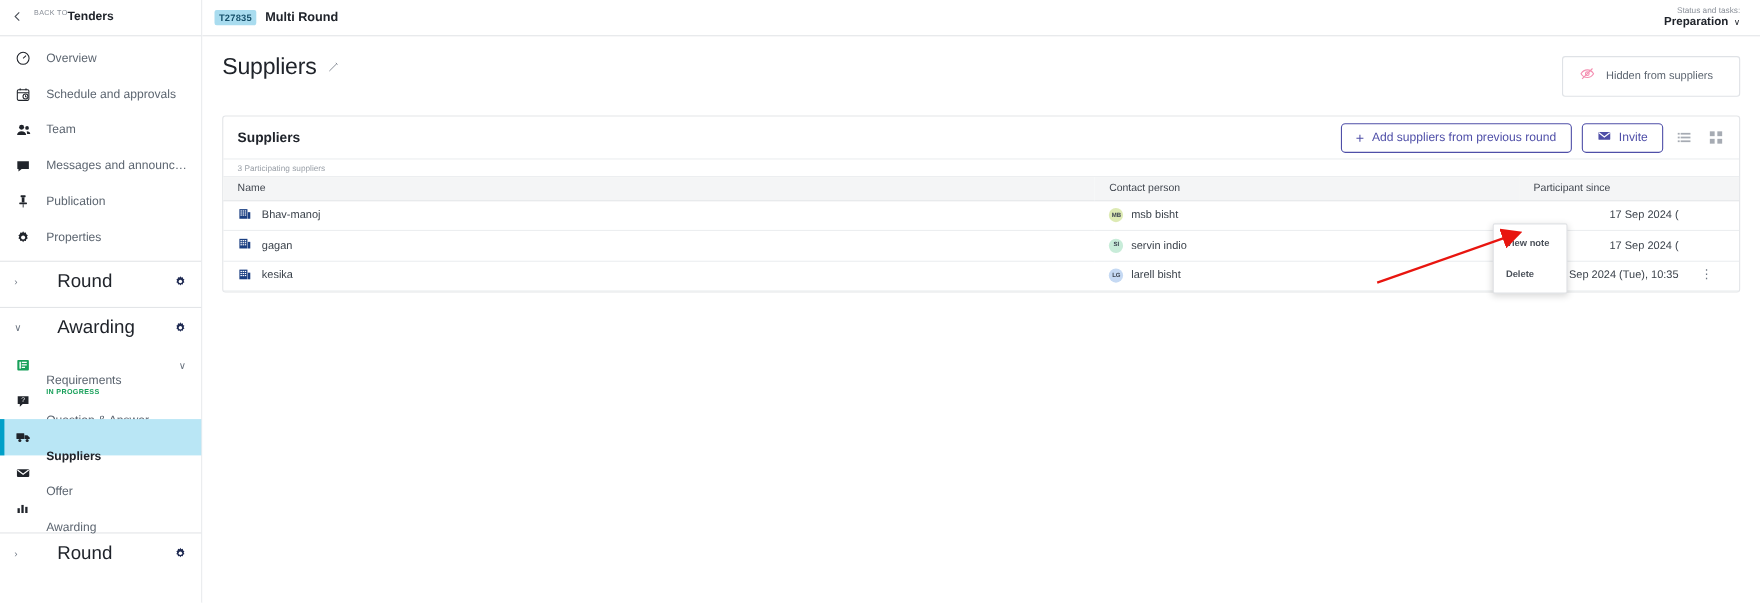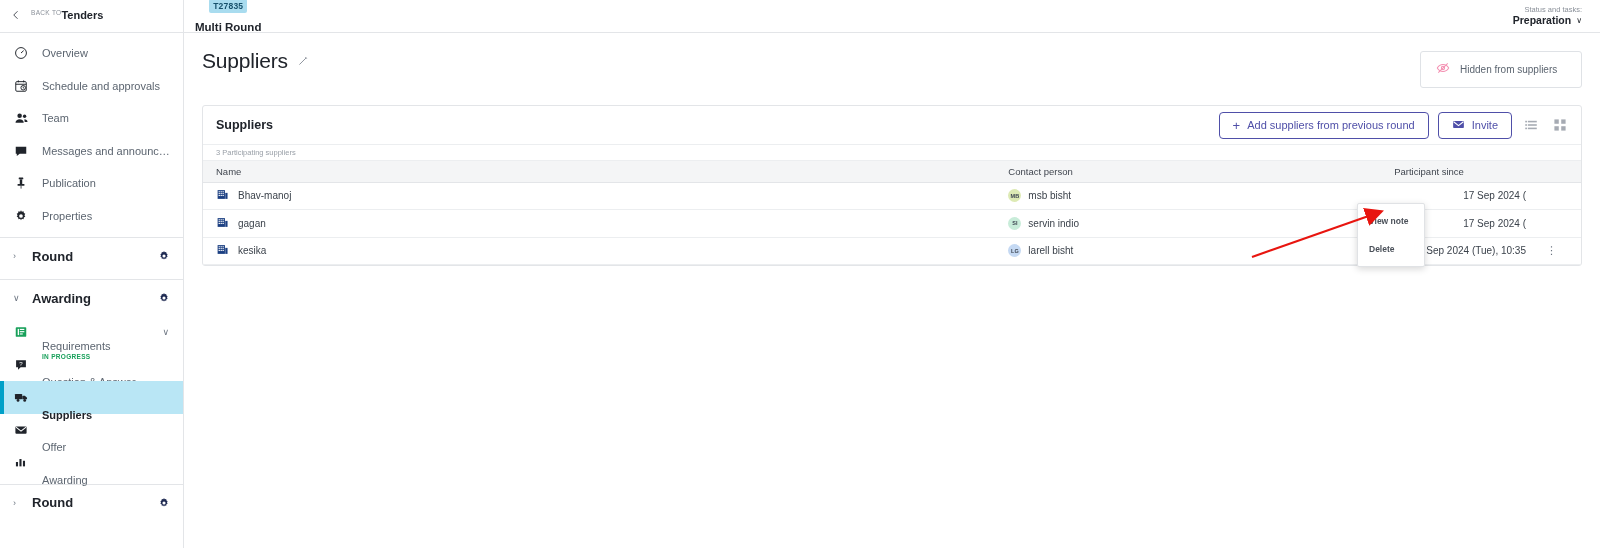--- a/index.html
+++ b/index.html
@@ -38,41 +38,41 @@
   }
   .nav-item .ico { width: 16px; height: 16px; display: flex; align-items: center; justify-content: center; color: #20242b; flex: 0 0 16px;}
   .nav-item .lbl { font-size: 11px; color: #5c6570; white-space: nowrap; overflow: hidden; text-overflow: ellipsis; max-width: 128px;}
 
   .section-divider { border-top: 1px solid #e3e5e8; margin-top: 5px; }
   .group-head {
     height: 36px; display: flex; align-items: center;
     padding: 0 13px 0 13px; gap: 11px; cursor: pointer;
   }
   .group-head .chev { font-size: 9px; color: #6b7480; width: 8px; display:inline-block;}
-  .group-head .gname { font-size: 13px; font-weight: 700; color: #20242b; flex: 1; }
+  .group-head .gname { font-size: 17px; font-weight: 400; color: #20242b; flex: 1; margin-left: 20px; }
   .group-head .ggear { color: #1f2a52; display: flex; }
 
   .sub-item { height: 32.5px; display: flex; align-items: center; padding-left: 13px; gap: 13px; cursor: pointer; position: relative;}
   .sub-item .ico { width: 16px; height: 16px; display:flex; align-items:center; justify-content:center; flex:0 0 16px;}
   .sub-item .txtwrap { display:flex; flex-direction: column; line-height: 1.15; flex: 1;}
   .sub-item .lbl { font-size: 11px; color: #5c6570; margin-top: 36px; }
   .sub-item .sub-status { font-size: 6.5px; font-weight: 700; color: #18a05a; letter-spacing: .3px; }
   .sub-item .endchev { font-size: 9px; color: #6b7480; margin-right: 14px; }
   .sub-item.active { background: #b9e6f5; }
   .sub-item.active::before { content:""; position:absolute; left:0; top:0; bottom:0; width:4px; background:#00a0c8;}
   .sub-item.active .lbl { color: #20242b; font-weight: 700; }
 
   
   .main { flex: 1; display: flex; flex-direction: column; background: #fff; min-width: 0; }
   .topbar {
     height: 33px; border-bottom: 1px solid #e3e5e8;
     display: flex; align-items: center; justify-content: space-between;
     padding: 0 18px 0 11px;
   }
-  .tender-title { display: flex; align-items: center; gap: 8px; flex-direction: column; }
+  .tender-title { display: flex; align-items: center; gap: 8px; }
   .tender-badge {
     background: #a9dcef; color: #16506b; font-size: 8.5px; font-weight: 700;
     padding: 2px 4px; border-radius: 2px; letter-spacing: .2px;
   }
   .tender-name { font-size: 11.5px; font-weight: 700; color: #20242b; }
   .status-wrap { display: flex; flex-direction: column; align-items: flex-end; line-height: 1.15;}
   .status-label { font-size: 7.5px; color: #8a9099; }
   .status-value { font-size: 10.5px; font-weight: 700; color: #20242b; display: flex; align-items: center; gap: 5px; cursor: pointer;}
   .status-value .cd { font-size: 8px; font-weight: 400; }
 

